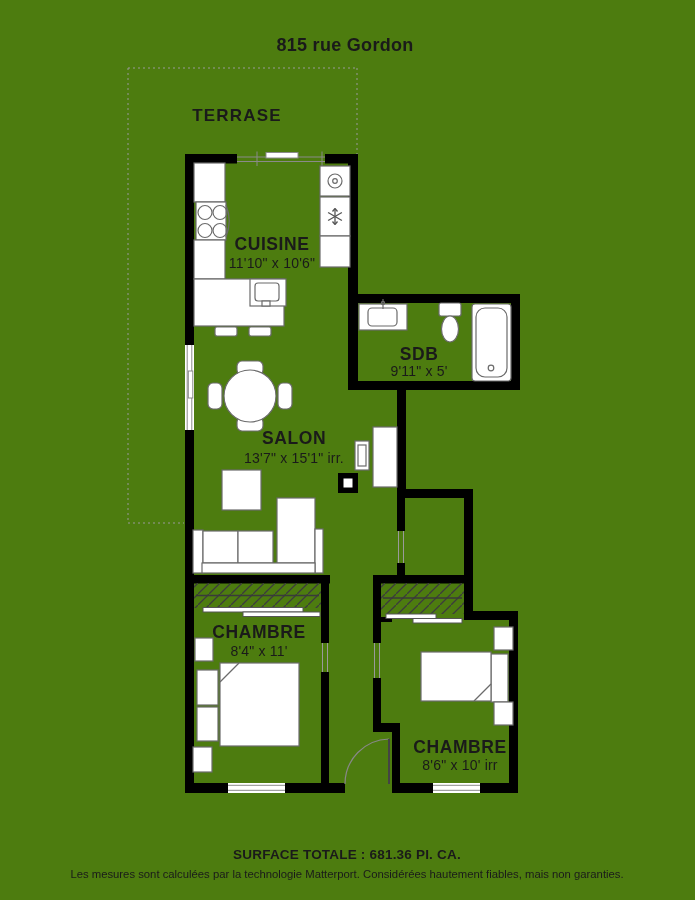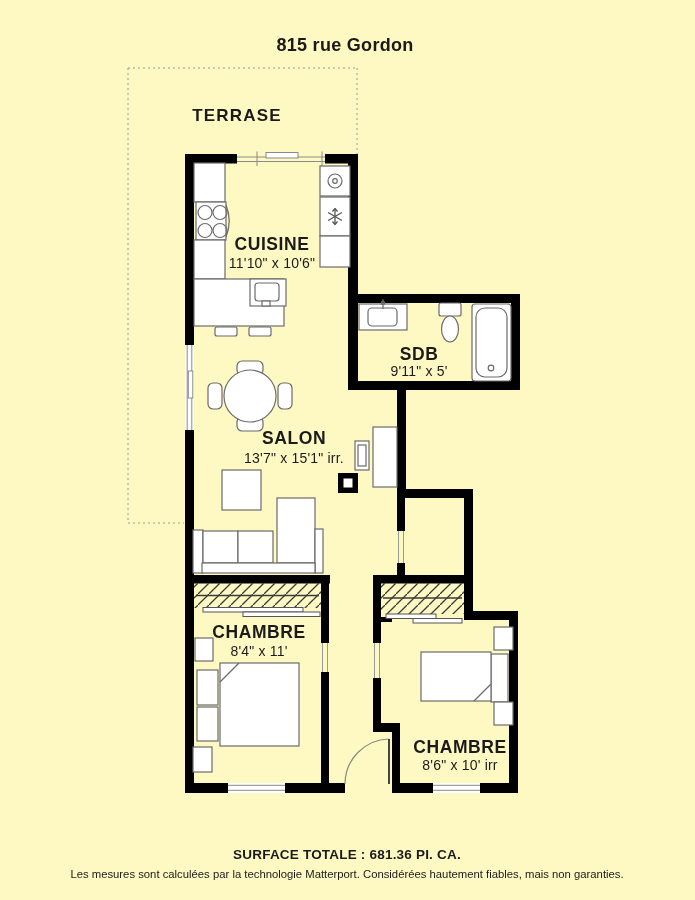--- a/index.html
+++ b/index.html
@@ -1,16 +1,16 @@
 <!DOCTYPE html>
 <html><head>
 <meta charset="utf-8">
 <style>
   html,body{margin:0;padding:0;background:#ffffff;}
-  .page{position:relative;width:695px;height:900px;background:#fef9c3;overflow:hidden;}
+  .page{position:relative;width:695px;height:900px;background:#4d7c0f;overflow:hidden;}
   svg{position:absolute;left:0;top:0;}
   text{font-family:"Liberation Sans",sans-serif;fill:#1a1a1a;}
   .title-text{font-size:18px;font-weight:bold;letter-spacing:.3px;}
   .terrace-text{font-size:17px;font-weight:bold;letter-spacing:1.2px;}
   .room-label{font-size:17.5px;font-weight:bold;letter-spacing:.6px;}
   .room-dims{font-size:14px;letter-spacing:.2px;}
   .surface-text{font-size:13.5px;font-weight:bold;letter-spacing:.2px;}
   .disclaimer-text{font-size:11.3px;}
   .wall{fill:#000000;stroke:none;}
   .furn{fill:#ffffff;stroke:#6b6b6b;stroke-width:1.2;}

